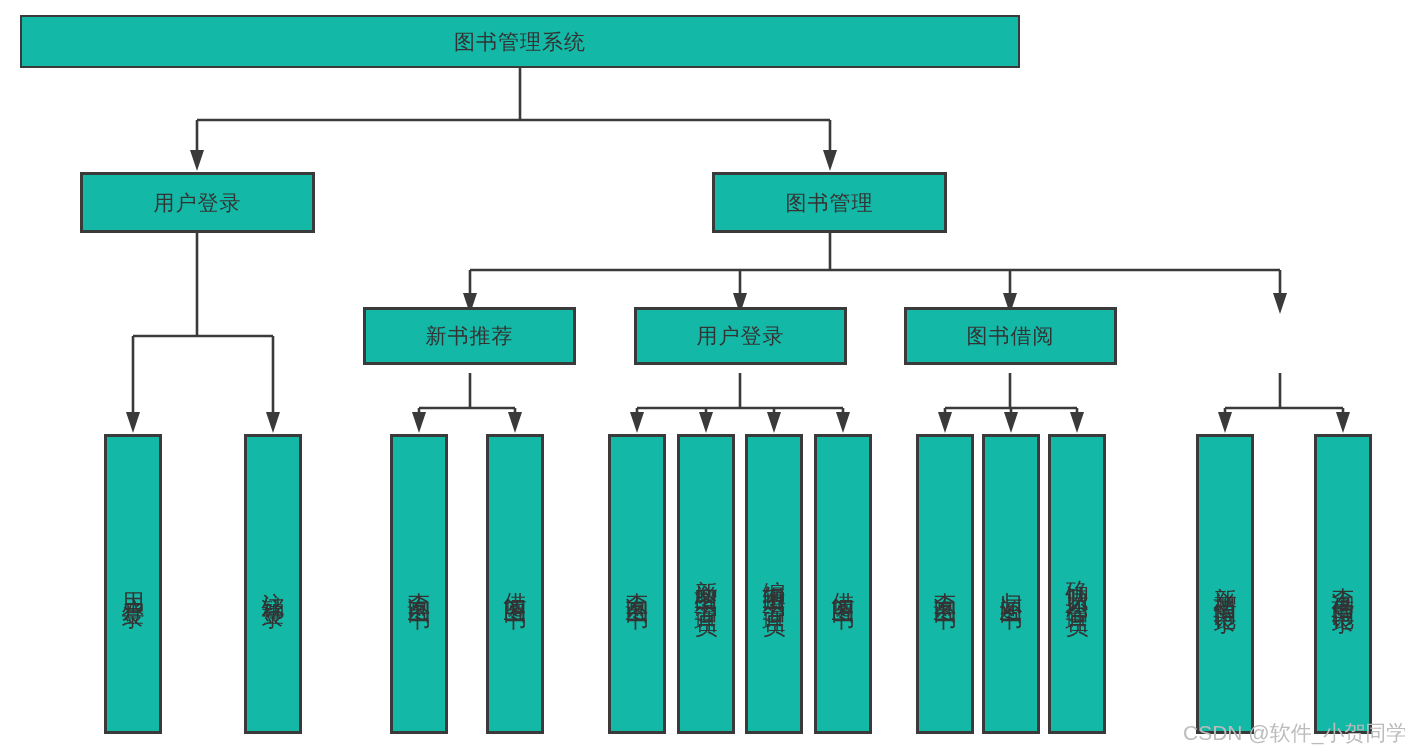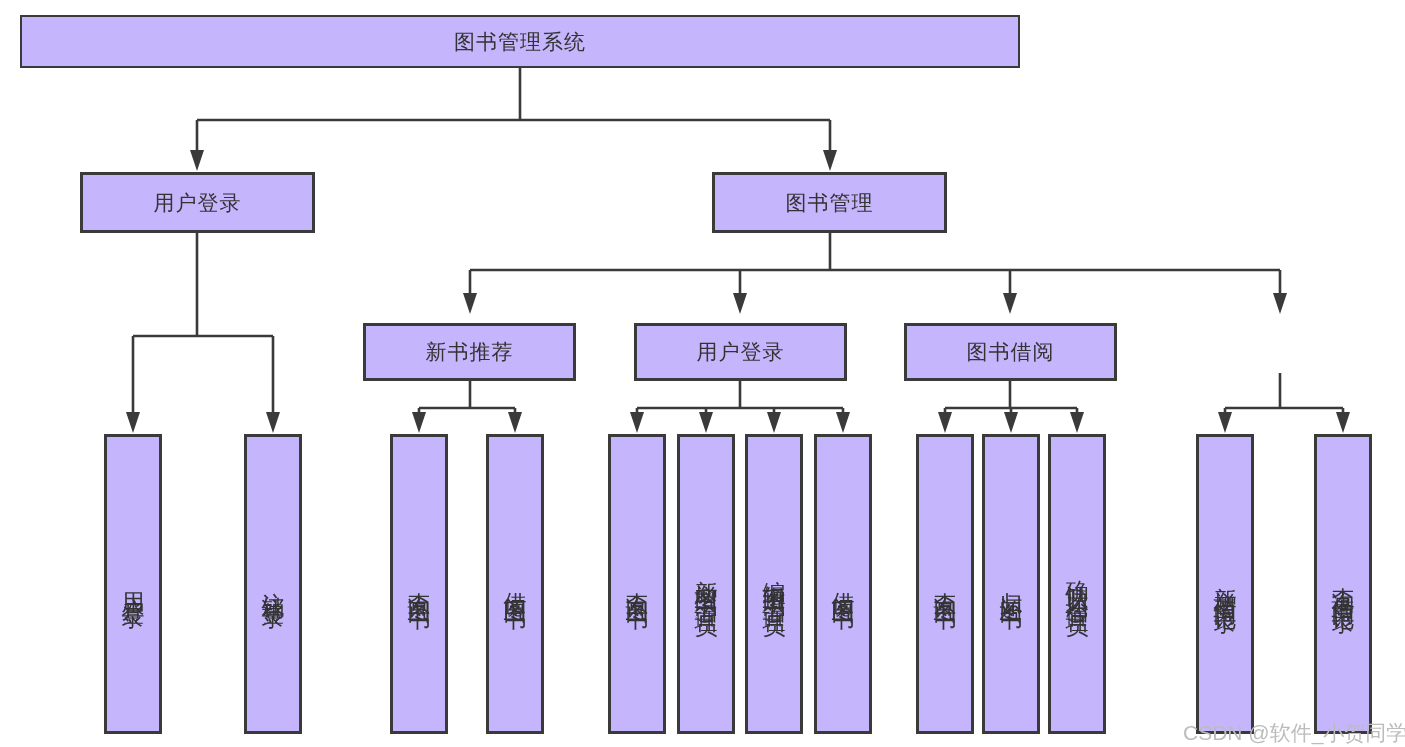--- a/index.html
+++ b/index.html
@@ -18,40 +18,40 @@
   #connectors {
     position: absolute;
     left: 0; top: 0;
     width: 1405px;
     height: 747px;
     pointer-events: none;
   }
   .box {
     position: absolute;
     box-sizing: border-box;
-    background: #c4b5fd;
+    background: #14b8a6;
     border: 3px solid #3a3a3a;
     display: flex;
     align-items: center;
     justify-content: center;
     color: #333333;
   }
   .box.root {
     left: 20px; top: 15px;
     width: 1000px; height: 53px;
     border-width: 2px;
     font-size: 21px;
   }
   .box.lvl2 {
     top: 172px;
     width: 235px; height: 61px;
     font-size: 21px;
   }
   .box.lvl3 {
-    top: 323px;
+    top: 307px;
     width: 213px; height: 58px;
     font-size: 21px;
   }
   .box.leaf {
     top: 434px;
     width: 58px; height: 300px;
   }
   .leaf .vtext {
     writing-mode: vertical-rl;
     text-orientation: mixed;

